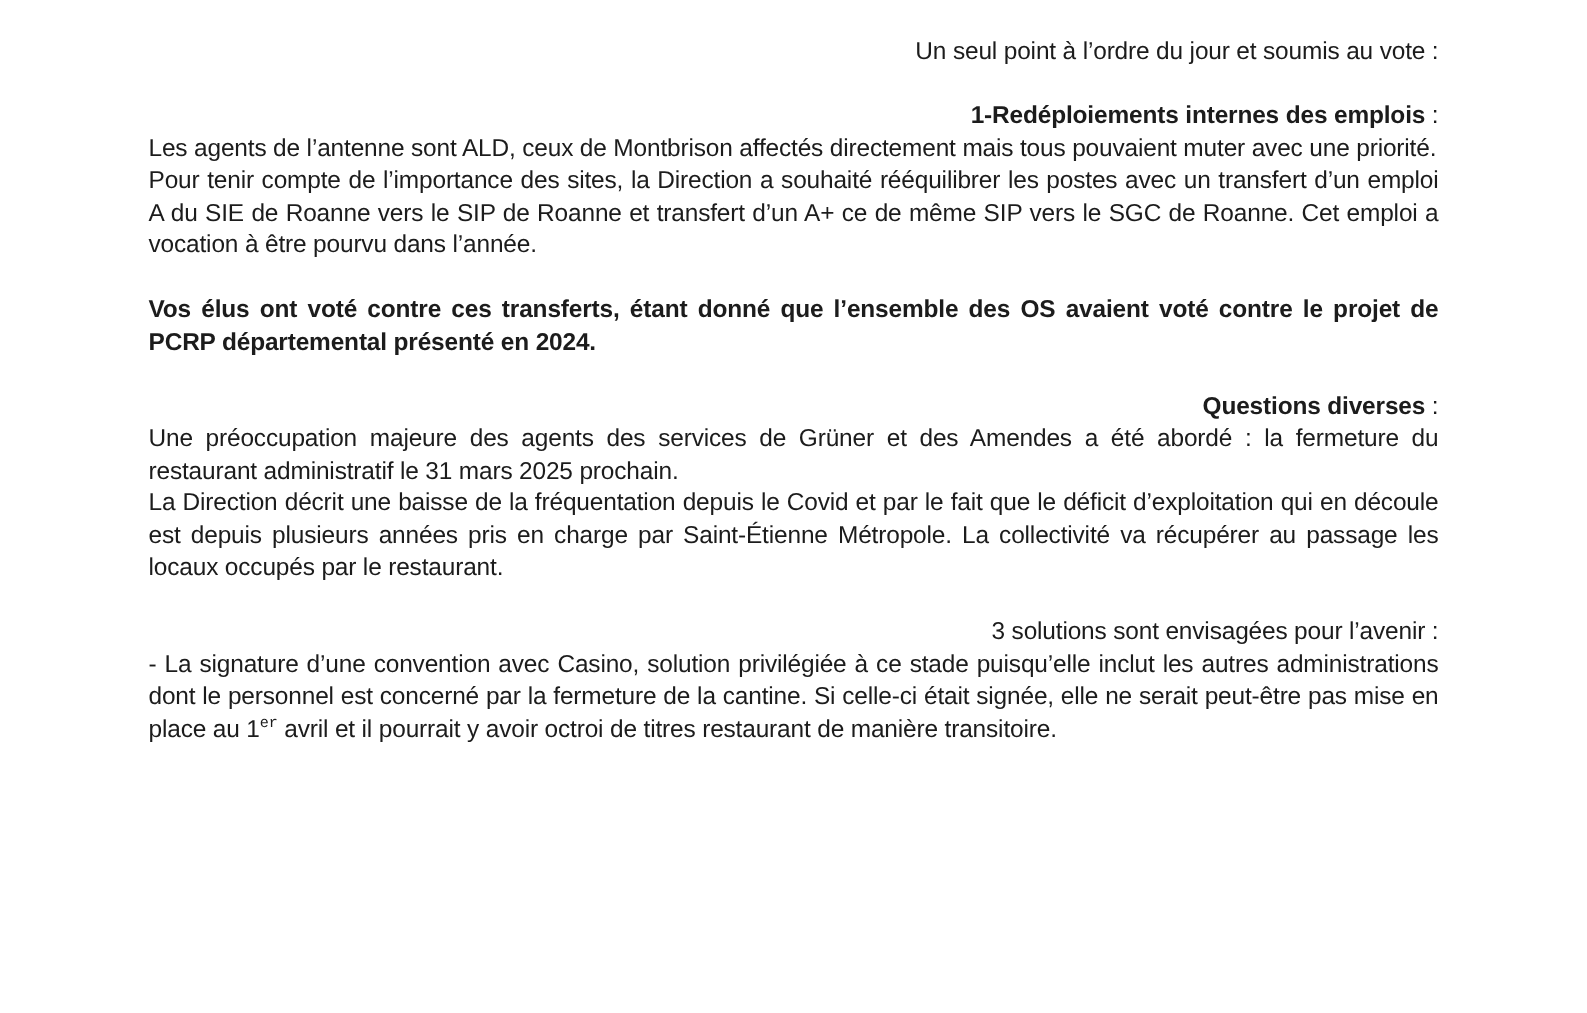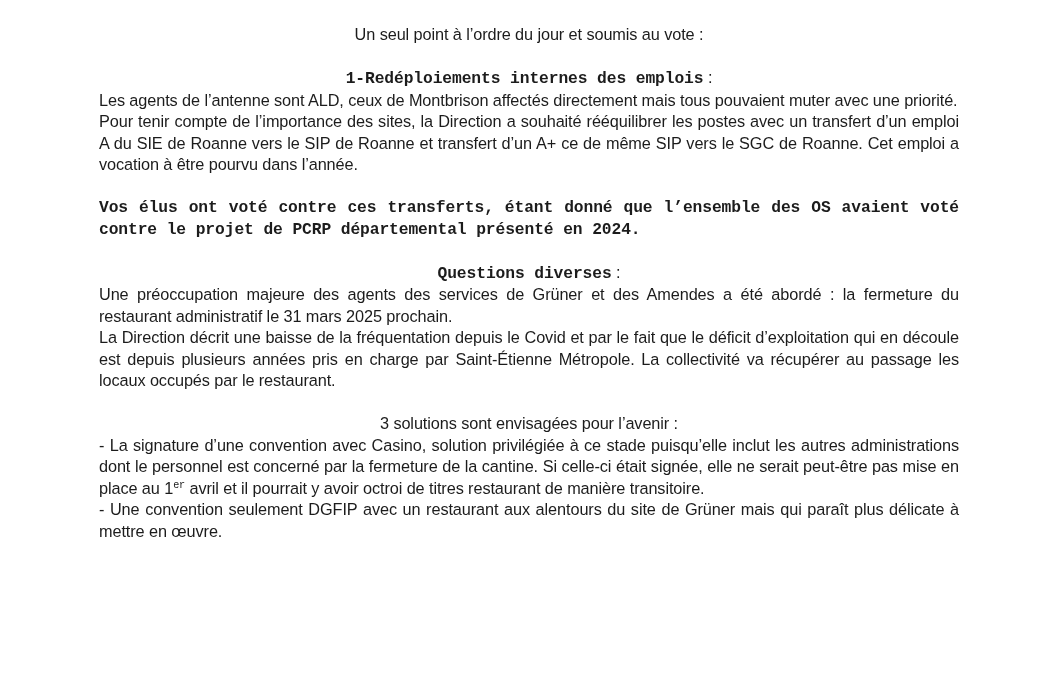--- a/index.html
+++ b/index.html
@@ -24,25 +24,24 @@
     font-size: 16.3px;
     line-height: 21.5px;
     letter-spacing: -0.1px;
   }
   .para {
     margin: 0;
     text-align: justify;
     text-justify: inter-word;
   }
   .para.no-justify {
-    text-align: center;
+    text-align: right;
   }
   .bold {
     font-weight: bold;
-    font-family: Liberation Mono, monospace;
   }
   .spacer {
     height: 21.5px;
   }
   sup.ord {
     font-size: 0.62em;
     vertical-align: super;
     line-height: 0;
     font-family: Liberation Mono, monospace;
   }
@@ -76,16 +75,15 @@
     <p class="para">Une préoccupation majeure des agents des services de Grüner et des Amendes a été abordé : la fermeture du restaurant administratif le 31 mars 2025 prochain.</p>
 
     <p class="para">La Direction décrit une baisse de la fréquentation depuis le Covid et par le fait que le déficit d’exploitation qui en découle est depuis plusieurs années pris en charge par Saint-Étienne Métropole. La collectivité va récupérer au passage les locaux occupés par le restaurant.</p>
 
     <div class="spacer"></div>
 
     <p class="para no-justify">3 solutions sont envisagées pour l’avenir :</p>
 
     <p class="para"><span>- La signature d’une convention avec Casino, solution privilégiée à ce stade puisqu’elle inclut les autres administrations dont le personnel est concerné par la fermeture de la cantine. Si celle-ci était signée, elle ne serait peut-être pas mise en place au 1</span><sup class="ord">er</sup><span> avril et il pourrait y avoir octroi de titres restaurant de manière transitoire.</span></p>
 
-    <p class="para">- Une convention seulement DGFIP avec un restaurant aux alentours du site de Grüner mais qui paraît plus délicate à mettre en œuvre.</p>
 
   </div>
 </div>
 
 </body></html>

